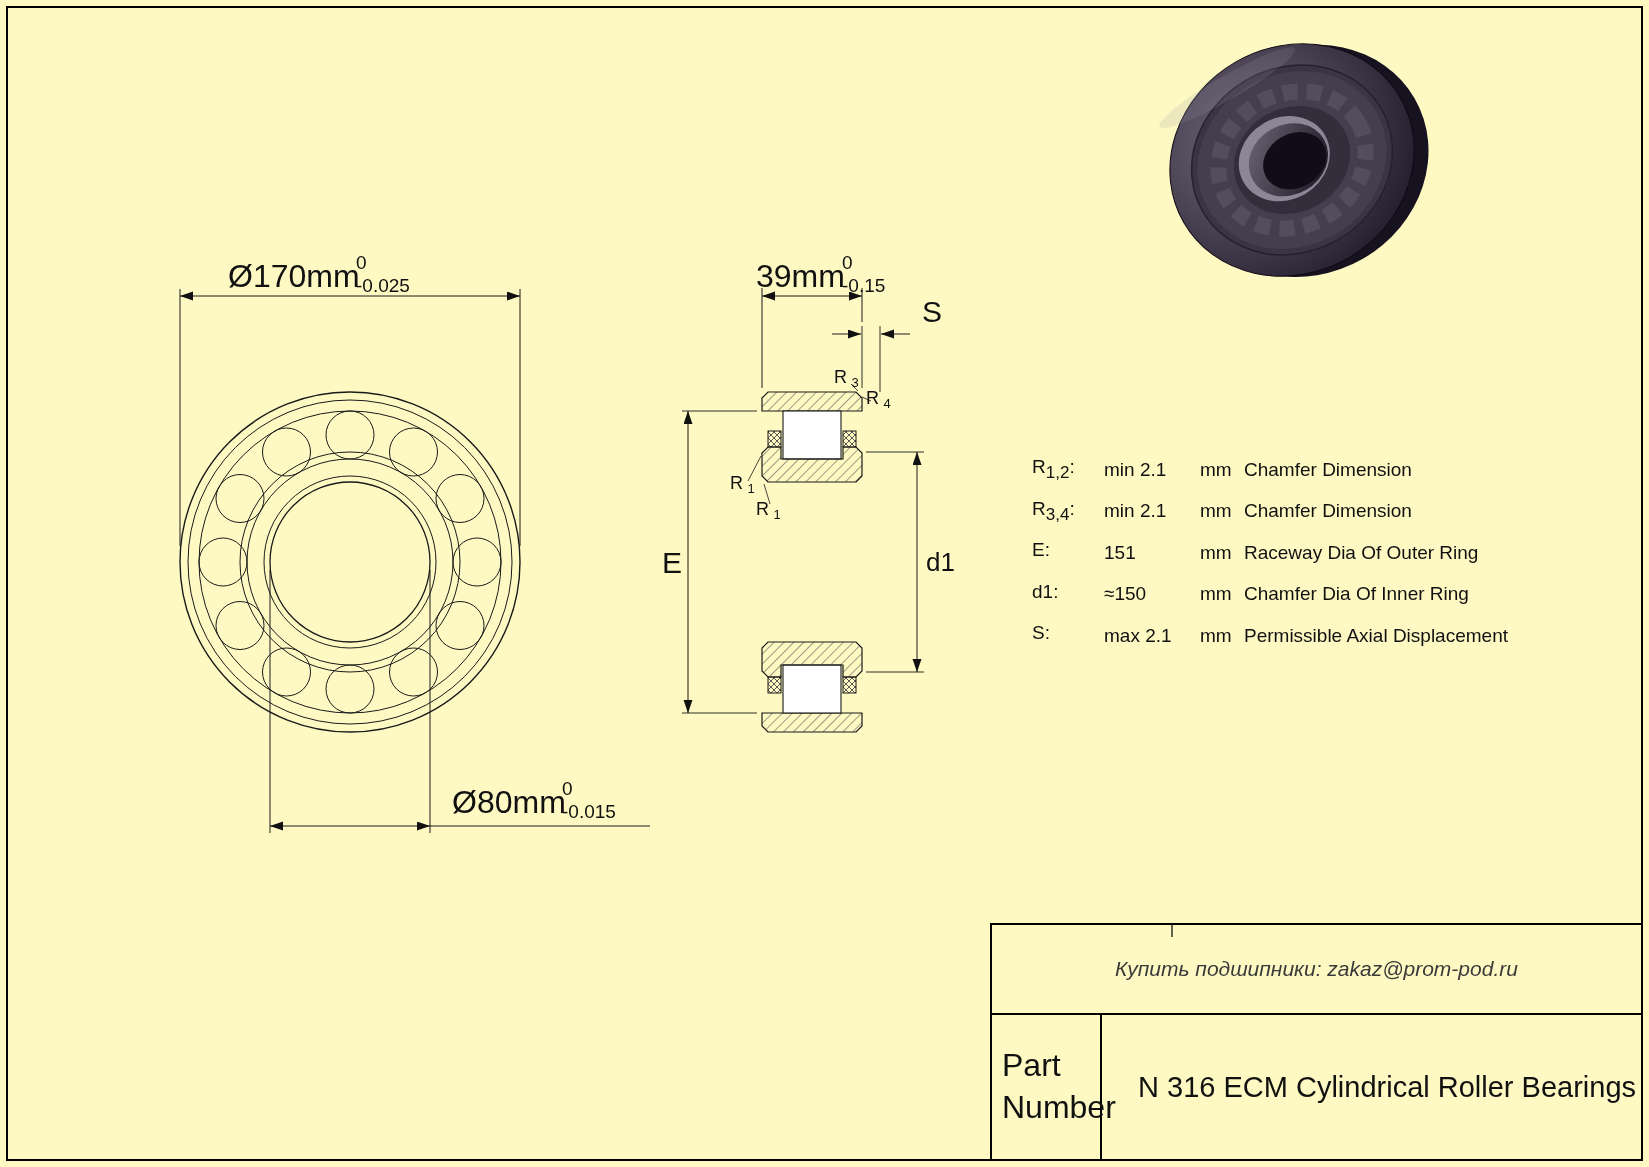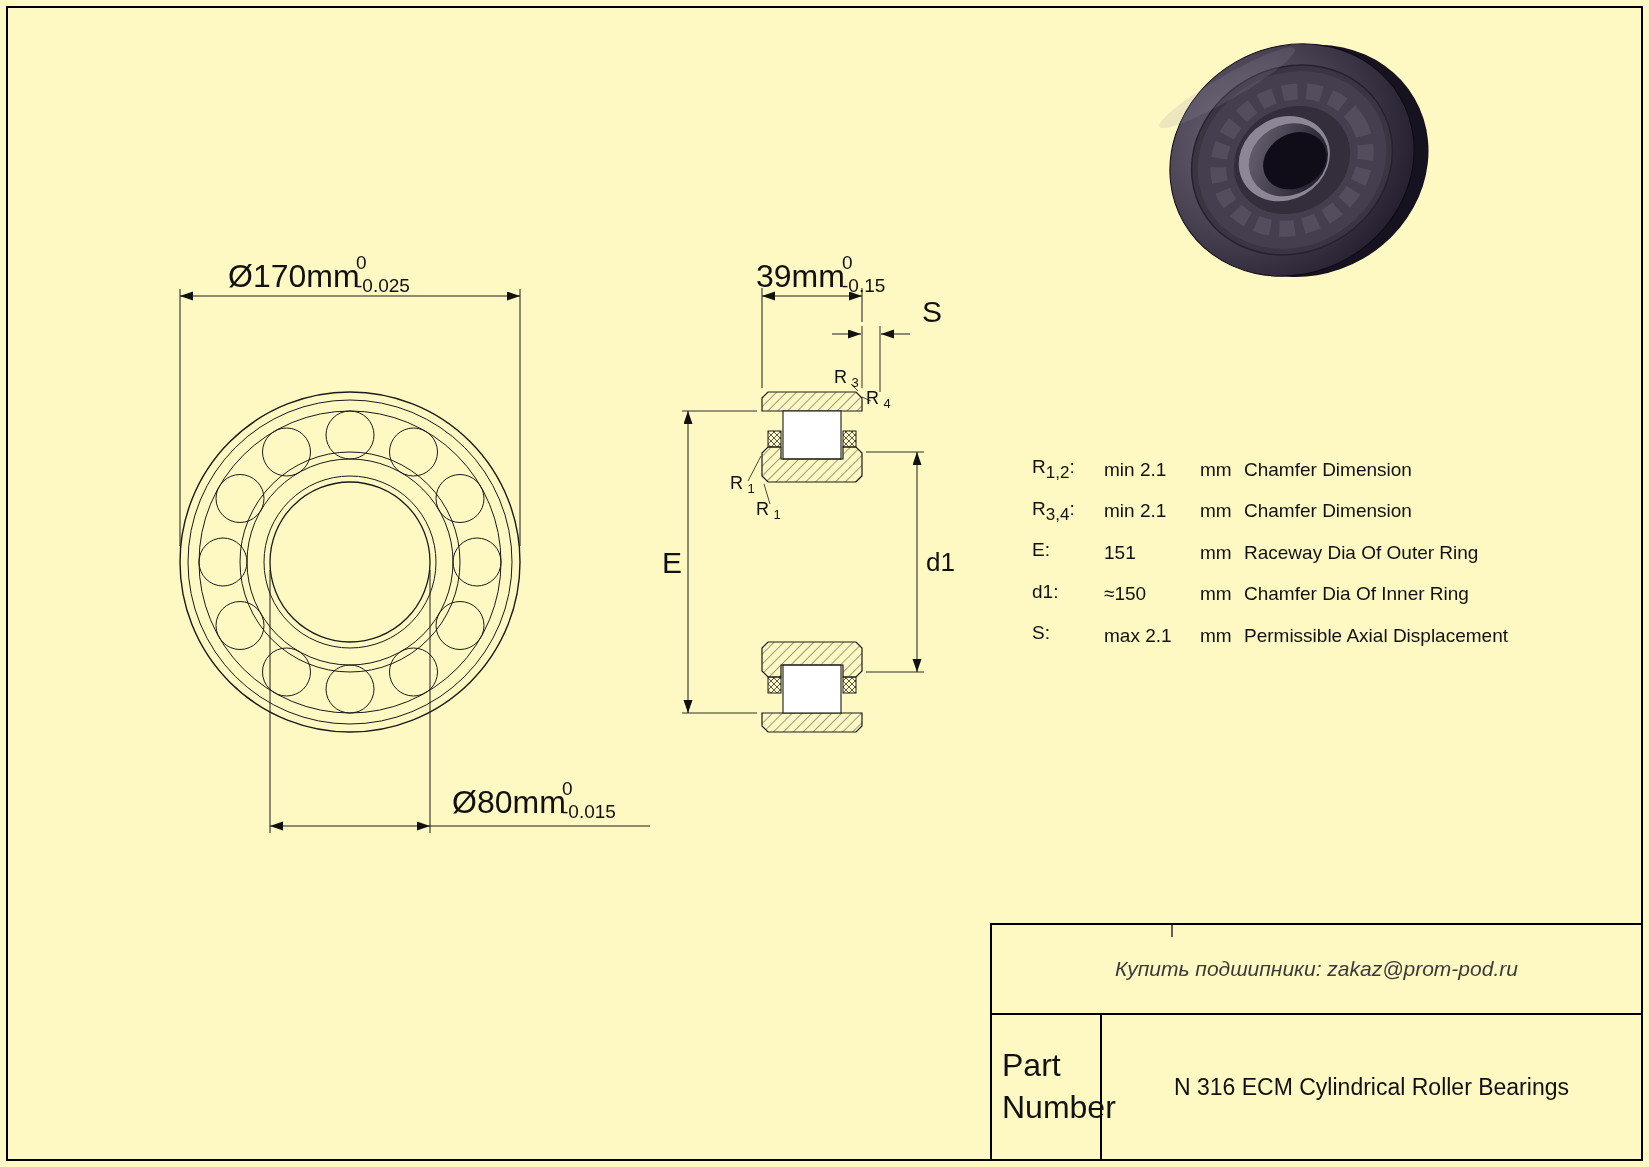--- a/index.html
+++ b/index.html
@@ -18,21 +18,21 @@
   
   .spec{position:absolute;left:1032px;top:449px;width:530px;font-size:19px;color:#111;}
   .spec-row{display:grid;grid-template-columns:72px 96px 44px auto;height:41.5px;align-items:center;}
   .spec-row sub{font-size:17px;}
 
   
   .tblock{position:absolute;left:990px;top:923px;width:651px;height:236px;border-top:2px solid #000;border-left:2px solid #000;box-sizing:border-box;background:transparent;}
   .tb-top{height:90px;border-bottom:2px solid #000;box-sizing:border-box;display:flex;align-items:center;justify-content:center;font-size:21px;color:#3a3a3a;font-style:italic;}
   .tb-bottom{display:flex;height:144px;}
   .tb-part{width:110px;border-right:2px solid #000;box-sizing:border-box;display:flex;flex-direction:column;justify-content:center;padding-left:10px;font-size:32px;line-height:1.3;color:#111;}
-  .tb-name{flex:1;display:flex;align-items:center;padding-left:72px;font-size:23px;color:#111;border-radius:8px;}
+  .tb-name{flex:1;display:flex;align-items:center;padding-left:36px;font-size:29px;color:#111;border-radius:8px;}
 </style>
 </head>
 <body>
 
 <div class="page">
 
   <svg width="1649" height="1167" viewBox="0 0 1649 1167">
     <defs>
       <marker id="arw" markerUnits="userSpaceOnUse" markerWidth="14" markerHeight="10" refX="13" refY="4.5" orient="auto-start-reverse">
         <path d="M0,0 L13,4.5 L0,9 Z" fill="#111"></path>

